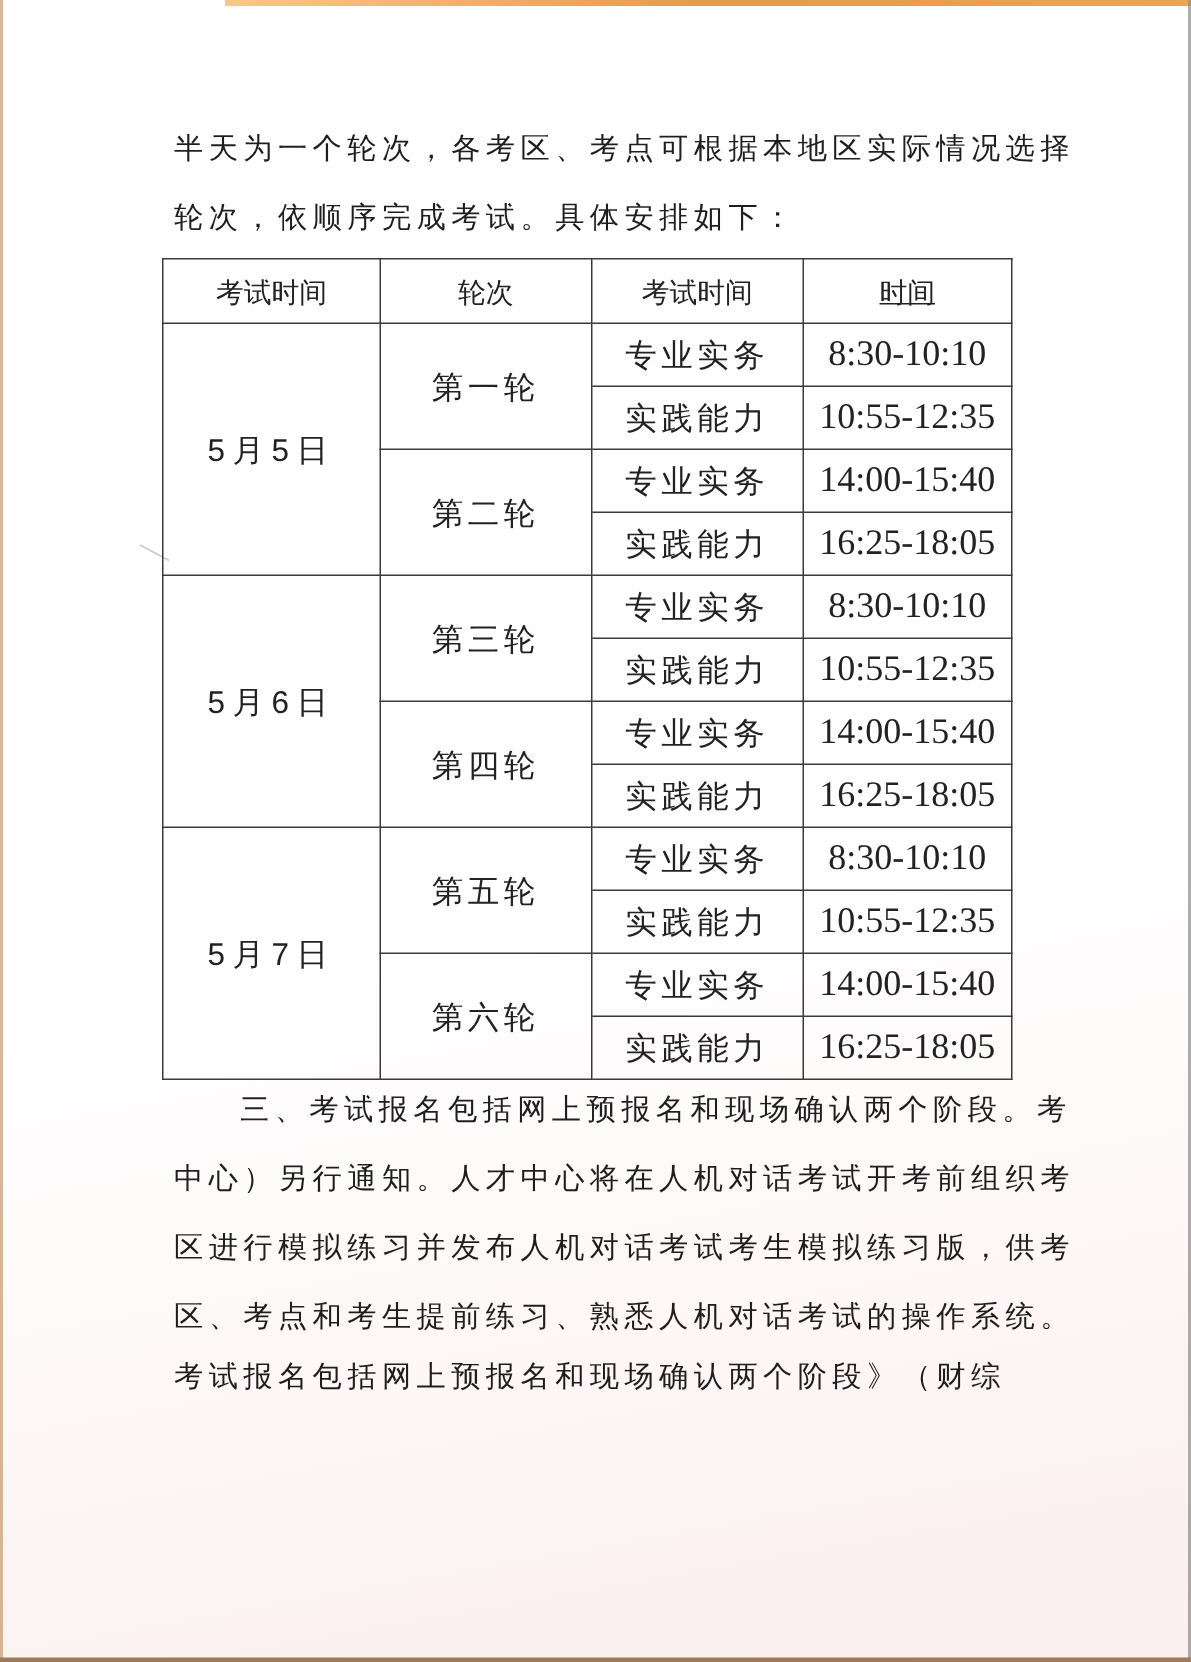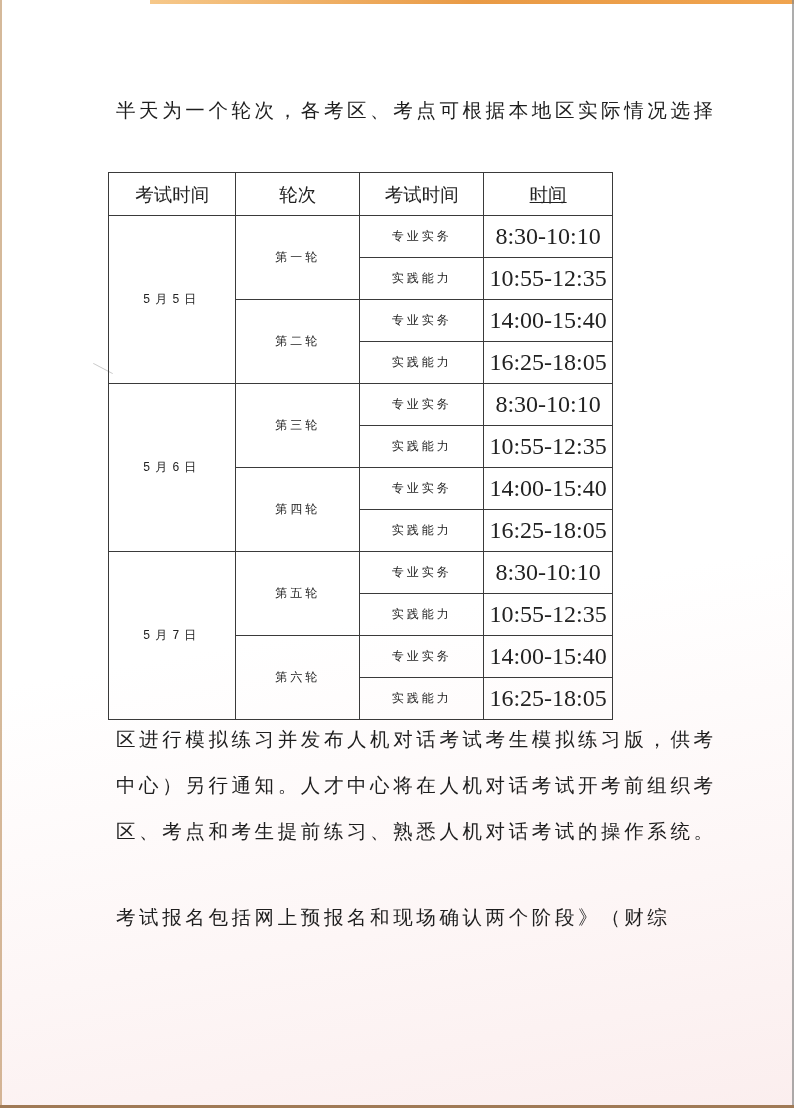--- a/index.html
+++ b/index.html
@@ -53,30 +53,30 @@
       width: 560px;
       font-size: 19.5px;
       letter-spacing: 3.6px;
       line-height: 46px;
       white-space: nowrap;
     }
     .para .line {
       display: block;
       height: 46px;
     }
-    .p1 { top: 88px; }
+    .p1 { top: 76px; }
     .p3 { top: 717px; }
     .p4 { top: 895px; }
     .indent { padding-left: 44px; }
 
     table.schedule {
       position: absolute;
       left: 108px;
       top: 172px;
-      width: 505px;
+      width: 567px;
       border-collapse: collapse;
       font-family: "DejaVu Sans", "Liberation Sans", sans-serif;
       font-size: 18px;
       color: #222;
     }
     table.schedule th, table.schedule td {
       border: 1.5px solid #3a3a3a;
       padding: 0;
       text-align: center;
       vertical-align: middle;
@@ -85,23 +85,23 @@
     table.schedule th {
       font-weight: normal;
       height: 42px;
       font-size: 18.5px;
     }
     th.col-date { width: 145px; text-align: left; padding-left: 8px; }
     th.col-round { width: 141px; }
     th.col-subject { width: 141px; }
     th.col-time { width: 139px; text-decoration: underline; }
     td.date-cell, td.round-cell, td.subject-cell {
-      font-family: Liberation Mono, monospace;
+      font-family: Liberation Sans, sans-serif;
       letter-spacing: 3px;
-      font-size: 12px;
+      font-size: 21px;
     }
     td.date-cell { letter-spacing: 5px; }
     td.time-cell {
       font-family: "Liberation Serif", "DejaVu Serif", serif;
       font-size: 24px;
     }
     .scan-mark {
       position: absolute;
       left: 92px; top: 368px;
       width: 22px; height: 1px;
@@ -114,20 +114,21 @@
 
 <div class="page">
   <div class="top-edge"></div>
   <div class="left-edge"></div>
   <div class="right-edge"></div>
   <div class="bottom-edge"></div>
   <div class="scan-mark"></div>
 
   <div class="para p1">
     <span class="line">半天为一个轮次，各考区、考点可根据本地区实际情况选择</span>
+    <span class="line">轮次，依顺序完成考试。具体安排如下：</span>
   </div>
 
   <table class="schedule">
     <thead>
       <tr>
         <th class="col-date">考试时间</th>
         <th class="col-round">轮次</th>
         <th class="col-subject">考试时间</th>
         <th class="col-time">时间</th>
       </tr>
@@ -190,21 +191,22 @@
         <td class="time-cell">14:00-15:40</td>
       </tr>
       <tr>
         <td class="subject-cell">实践能力</td>
         <td class="time-cell">16:25-18:05</td>
       </tr>
     </tbody>
   </table>
 
   <div class="para p3">
+    <span class="line indent">三、考试报名包括网上预报名和现场确认两个阶段。考</span>
+    <span class="line">中心）另行通知。人才中心将在人机对话考试开考前组织考</span>
     <span class="line">区进行模拟练习并发布人机对话考试考生模拟练习版，供考</span>
-    <span class="line">中心）另行通知。人才中心将在人机对话考试开考前组织考</span>
     <span class="line">区、考点和考生提前练习、熟悉人机对话考试的操作系统。</span>
   </div>
 
   <div class="para p4">
     <span class="line">考试报名包括网上预报名和现场确认两个阶段》（财综</span>
   </div>
 </div>
 
 </body></html>

